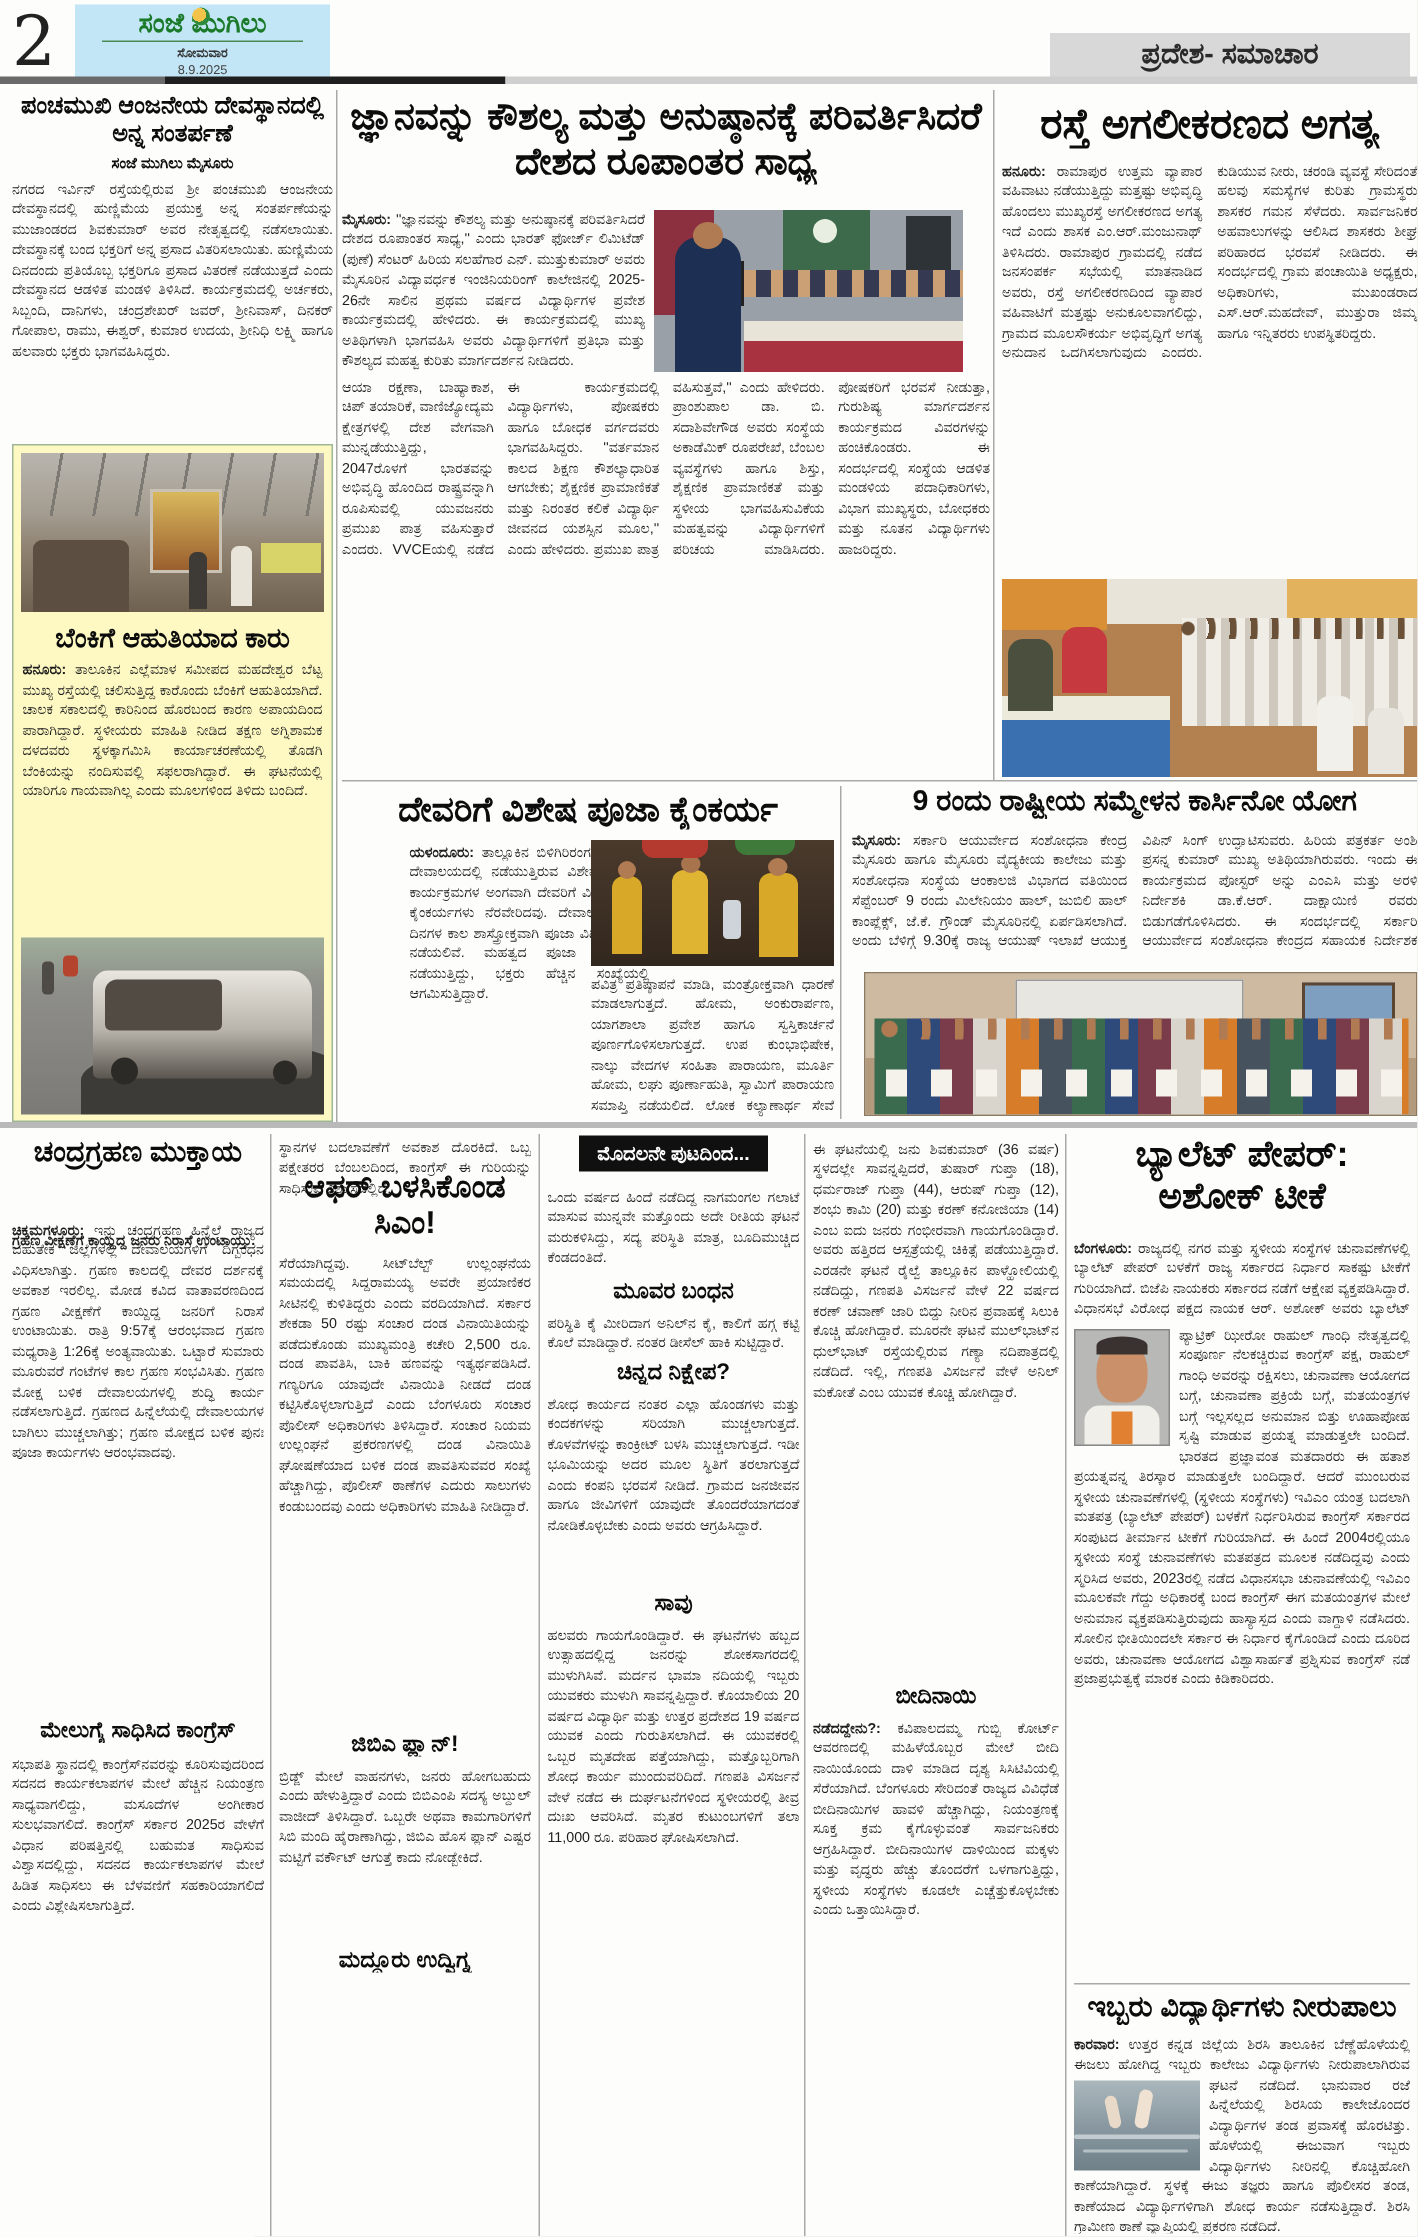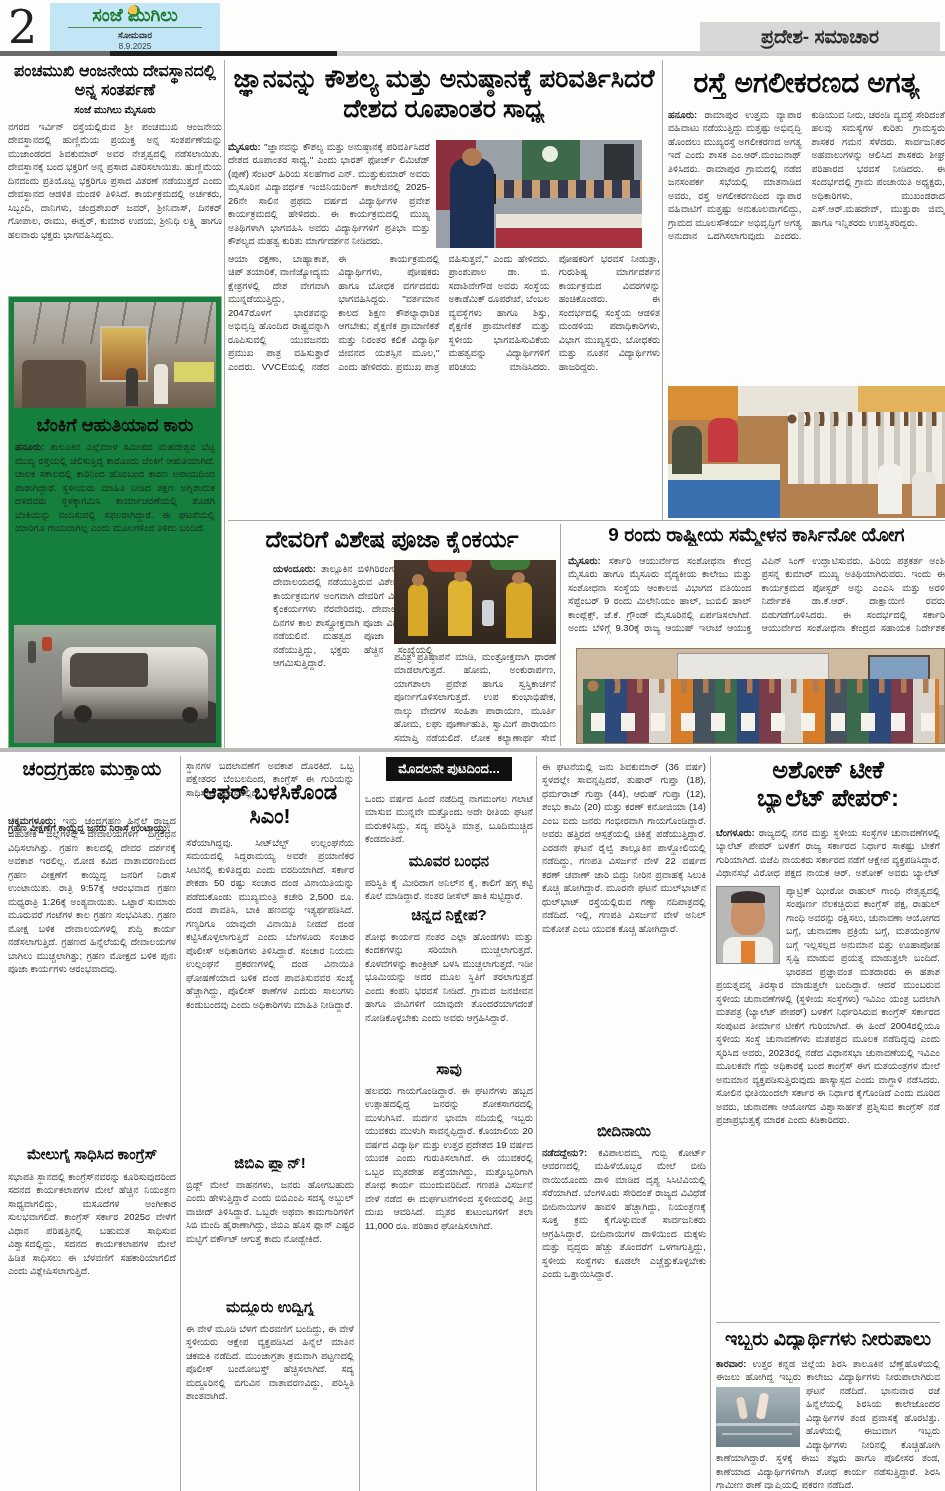--- a/index.html
+++ b/index.html
@@ -40,21 +40,21 @@
 
   <div class="abs vr" style="left:224px;top:60px;height:688px;"></div>
   <div class="abs vr" style="left:662px;top:60px;height:460px;"></div>
   <div class="abs hr" style="left:228px;top:520px;width:717px;"></div>
   <div class="abs vr" style="left:560px;top:524px;height:222px;"></div>
 
   <div class="abs hl" style="left:8px;top:62px;width:214px;font-size:16px;">ಪಂಚಮುಖಿ ಆಂಜನೇಯ ದೇವಸ್ಥಾನದಲ್ಲಿ ಅನ್ನ ಸಂತರ್ಪಣೆ</div>
   <div class="abs sub" style="left:8px;top:104px;width:214px;font-size:10px;">ಸಂಜೆ ಮುಗಿಲು ಮೈಸೂರು</div>
   <div class="abs body" style="left:8px;top:120px;width:214px;height:172px;">ನಗರದ ಇರ್ವಿನ್ ರಸ್ತೆಯಲ್ಲಿರುವ ಶ್ರೀ ಪಂಚಮುಖಿ ಆಂಜನೇಯ ದೇವಸ್ಥಾನದಲ್ಲಿ ಹುಣ್ಣಿಮೆಯ ಪ್ರಯುಕ್ತ ಅನ್ನ ಸಂತರ್ಪಣೆಯನ್ನು ಮುಜಾಂಡರದ ಶಿವಕುಮಾರ್ ಅವರ ನೇತೃತ್ವದಲ್ಲಿ ನಡೆಸಲಾಯಿತು. ದೇವಸ್ಥಾನಕ್ಕೆ ಬಂದ ಭಕ್ತರಿಗೆ ಅನ್ನ ಪ್ರಸಾದ ವಿತರಿಸಲಾಯಿತು. ಹುಣ್ಣಿಮೆಯ ದಿನದಂದು ಪ್ರತಿಯೊಬ್ಬ ಭಕ್ತರಿಗೂ ಪ್ರಸಾದ ವಿತರಣೆ ನಡೆಯುತ್ತದೆ ಎಂದು ದೇವಸ್ಥಾನದ ಆಡಳಿತ ಮಂಡಳಿ ತಿಳಿಸಿದೆ. ಕಾರ್ಯಕ್ರಮದಲ್ಲಿ ಅರ್ಚಕರು, ಸಿಬ್ಬಂದಿ, ದಾನಿಗಳು, ಚಂದ್ರಶೇಖರ್ ಜವರ್, ಶ್ರೀನಿವಾಸ್, ದಿನಕರ್ ಗೋಪಾಲ, ರಾಮು, ಈಶ್ವರ್, ಕುಮಾರ ಉದಯ, ಶ್ರೀನಿಧಿ ಲಕ್ಷ್ಮಿ ಹಾಗೂ ಹಲವಾರು ಭಕ್ತರು ಭಾಗವಹಿಸಿದ್ದರು.</div>
 
-  <div class="abs" style="left:8px;top:296px;width:214px;height:452px;background:#15803d;border:1px solid #9db694;box-sizing:border-box;">
+  <div class="abs" style="left:8px;top:296px;width:214px;height:452px;background:#fef9c3;border:1px solid #9db694;box-sizing:border-box;">
     <div class="photo" style="left:5px;top:5px;width:202px;height:106px;background:linear-gradient(180deg,#b9b5ae 0%,#a39c90 38%,#8f8271 60%,#6f6150 100%);">
       <div class="abs" style="left:0;top:0;width:100%;height:40%;background:repeating-linear-gradient(100deg,transparent 0 26px,#7d7a74 26px 28px);"></div>
       <div class="abs" style="left:86px;top:24px;width:44px;height:52px;background:linear-gradient(180deg,#d9b85c,#9a5f2e);border:2px solid #c9c2b4;"></div>
       <div class="abs" style="left:8px;top:58px;width:64px;height:48px;background:#5c4f42;border-radius:6px 6px 0 0;"></div>
       <div class="abs" style="left:140px;top:62px;width:14px;height:40px;background:#e8e4da;border-radius:5px 5px 0 0;"></div>
       <div class="abs" style="left:112px;top:66px;width:12px;height:38px;background:#3e3a35;border-radius:5px 5px 0 0;"></div>
       <div class="abs" style="left:160px;top:60px;width:40px;height:20px;background:#d9d46a;"></div>
     </div>
     <div class="hl" style="margin-top:118px;font-size:18px;">ಬೆಂಕಿಗೆ ಆಹುತಿಯಾದ ಕಾರು</div>
     <div class="body" style="margin:4px 6px 0 6px;height:152px;">
@@ -153,43 +153,42 @@
   </div>
   <div class="abs sub" style="left:8px;top:1146px;width:168px;font-size:14.5px;">ಮೇಲುಗೈ ಸಾಧಿಸಿದ ಕಾಂಗ್ರೆಸ್</div>
   <div class="abs body" style="left:8px;top:1170px;width:168px;height:316px;">ಸಭಾಪತಿ ಸ್ಥಾನದಲ್ಲಿ ಕಾಂಗ್ರೆಸ್‌ನವರನ್ನು ಕೂರಿಸುವುದರಿಂದ ಸದನದ ಕಾರ್ಯಕಲಾಪಗಳ ಮೇಲೆ ಹೆಚ್ಚಿನ ನಿಯಂತ್ರಣ ಸಾಧ್ಯವಾಗಲಿದ್ದು, ಮಸೂದೆಗಳ ಅಂಗೀಕಾರ ಸುಲಭವಾಗಲಿದೆ. ಕಾಂಗ್ರೆಸ್ ಸರ್ಕಾರ 2025ರ ವೇಳೆಗೆ ವಿಧಾನ ಪರಿಷತ್ತಿನಲ್ಲಿ ಬಹುಮತ ಸಾಧಿಸುವ ವಿಶ್ವಾಸದಲ್ಲಿದ್ದು, ಸದನದ ಕಾರ್ಯಕಲಾಪಗಳ ಮೇಲೆ ಹಿಡಿತ ಸಾಧಿಸಲು ಈ ಬೆಳವಣಿಗೆ ಸಹಕಾರಿಯಾಗಲಿದೆ ಎಂದು ವಿಶ್ಲೇಷಿಸಲಾಗುತ್ತಿದೆ.</div>
 
   <div class="abs body" style="left:186px;top:760px;width:168px;height:48px;font-family:Liberation Serif, serif;">ಸ್ಥಾನಗಳ ಬದಲಾವಣೆಗೆ ಅವಕಾಶ ದೊರಕಿದೆ. ಒಬ್ಬ ಪಕ್ಷೇತರರ ಬೆಂಬಲದಿಂದ, ಕಾಂಗ್ರೆಸ್ ಈ ಗುರಿಯನ್ನು ಸಾಧಿಸುವ ವಿಶ್ವಾಸದಲ್ಲಿದೆ.</div>
   <div class="abs sub" style="left:186px;top:780px;width:168px;font-size:21px;">ಆಫರ್ ಬಳಸಿಕೊಂಡ ಸಿಎಂ!</div>
   <div class="abs body" style="left:186px;top:836px;width:168px;height:314px;">ಸೆರೆಯಾಗಿದ್ದವು. ಸೀಟ್‌ಬೆಲ್ಟ್ ಉಲ್ಲಂಘನೆಯ ಸಮಯದಲ್ಲಿ ಸಿದ್ದರಾಮಯ್ಯ ಅವರೇ ಪ್ರಯಾಣಿಕರ ಸೀಟಿನಲ್ಲಿ ಕುಳಿತಿದ್ದರು ಎಂದು ವರದಿಯಾಗಿದೆ. ಸರ್ಕಾರ ಶೇಕಡಾ 50 ರಷ್ಟು ಸಂಚಾರ ದಂಡ ವಿನಾಯಿತಿಯನ್ನು ಪಡೆದುಕೊಂಡು ಮುಖ್ಯಮಂತ್ರಿ ಕಚೇರಿ 2,500 ರೂ. ದಂಡ ಪಾವತಿಸಿ, ಬಾಕಿ ಹಣವನ್ನು ಇತ್ಯರ್ಥಪಡಿಸಿದೆ. ಗಣ್ಯರಿಗೂ ಯಾವುದೇ ವಿನಾಯಿತಿ ನೀಡದೆ ದಂಡ ಕಟ್ಟಿಸಿಕೊಳ್ಳಲಾಗುತ್ತಿದೆ ಎಂದು ಬೆಂಗಳೂರು ಸಂಚಾರ ಪೊಲೀಸ್ ಅಧಿಕಾರಿಗಳು ತಿಳಿಸಿದ್ದಾರೆ. ಸಂಚಾರ ನಿಯಮ ಉಲ್ಲಂಘನೆ ಪ್ರಕರಣಗಳಲ್ಲಿ ದಂಡ ವಿನಾಯಿತಿ ಘೋಷಣೆಯಾದ ಬಳಿಕ ದಂಡ ಪಾವತಿಸುವವರ ಸಂಖ್ಯೆ ಹೆಚ್ಚಾಗಿದ್ದು, ಪೊಲೀಸ್ ಠಾಣೆಗಳ ಎದುರು ಸಾಲುಗಳು ಕಂಡುಬಂದವು ಎಂದು ಅಧಿಕಾರಿಗಳು ಮಾಹಿತಿ ನೀಡಿದ್ದಾರೆ.</div>
   <div class="abs sub" style="left:186px;top:1154px;width:168px;font-size:15px;">ಜಿಬಿಎ ಪ್ಲ್ಯಾನ್!</div>
   <div class="abs body" style="left:186px;top:1178px;width:168px;height:116px;">ಬ್ರಿಡ್ಜ್ ಮೇಲೆ ವಾಹನಗಳು, ಜನರು ಹೋಗಬಹುದು ಎಂದು ಹೇಳುತ್ತಿದ್ದಾರೆ ಎಂದು ಬಿಬಿಎಂಪಿ ಸದಸ್ಯ ಅಬ್ದುಲ್ ವಾಜೀದ್ ತಿಳಿಸಿದ್ದಾರೆ. ಒಬ್ಬರೇ ಅಥವಾ ಕಾಮಗಾರಿಗಳಿಗೆ ಸಿಬಿ ಮಂದಿ ಹೈರಾಣಾಗಿದ್ದು, ಜಿಬಿಎ ಹೊಸ ಪ್ಲಾನ್ ಎಷ್ಟರ ಮಟ್ಟಿಗೆ ವರ್ಕೌಟ್ ಆಗುತ್ತೆ ಕಾದು ನೋಡ್ಬೇಕಿದೆ.</div>
   <div class="abs sub" style="left:186px;top:1298px;width:168px;font-size:15px;">ಮದ್ದೂರು ಉದ್ವಿಗ್ನ</div>
-  <div class="abs body" style="left:186px;top:1322px;width:168px;height:164px;">ಈ ವೇಳೆ ಮೂಡಿ ಬೆಳಗೆ ಮೆರವಣಿಗೆ ಬಂದಿದ್ದು, ಈ ವೇಳೆ ಸ್ಥಳೀಯರು ಆಕ್ಷೇಪ ವ್ಯಕ್ತಪಡಿಸಿದ ಹಿನ್ನೆಲೆ ಮಾತಿನ ಚಕಮಕಿ ನಡೆದಿದೆ. ಮುಂಜಾಗ್ರತಾ ಕ್ರಮವಾಗಿ ಪಟ್ಟಣದಲ್ಲಿ ಪೊಲೀಸ್ ಬಂದೋಬಸ್ತ್ ಹೆಚ್ಚಿಸಲಾಗಿದೆ. ಸದ್ಯ ಮದ್ದೂರಿನಲ್ಲಿ ಬಿಗುವಿನ ವಾತಾವರಣವಿದ್ದು, ಪರಿಸ್ಥಿತಿ ಶಾಂತವಾಗಿದೆ.</div>
 
   <div class="abs" style="left:365px;top:757px;width:168px;text-align:center;">
     <span class="blackbox">ಮೊದಲನೇ ಪುಟದಿಂದ...</span>
   </div>
   <div class="abs body" style="left:365px;top:792px;width:168px;height:58px;">ಒಂದು ವರ್ಷದ ಹಿಂದೆ ನಡೆದಿದ್ದ ನಾಗಮಂಗಲ ಗಲಾಟೆ ಮಾಸುವ ಮುನ್ನವೇ ಮತ್ತೊಂದು ಅದೇ ರೀತಿಯ ಘಟನೆ ಮರುಕಳಿಸಿದ್ದು, ಸದ್ಯ ಪರಿಸ್ಥಿತಿ ಮಾತ್ರ, ಬೂದಿಮುಚ್ಚಿದ ಕೆಂಡದಂತಿದೆ.</div>
   <div class="abs sub" style="left:365px;top:852px;width:168px;font-size:15px;">ಮೂವರ ಬಂಧನ</div>
   <div class="abs body" style="left:365px;top:876px;width:168px;height:28px;">ಪರಿಸ್ಥಿತಿ ಕೈ ಮೀರಿದಾಗ ಅನಿಲ್‌ನ ಕೈ, ಕಾಲಿಗೆ ಹಗ್ಗ ಕಟ್ಟಿ ಕೊಲೆ ಮಾಡಿದ್ದಾರೆ. ನಂತರ ಡೀಸೆಲ್ ಹಾಕಿ ಸುಟ್ಟಿದ್ದಾರೆ.</div>
   <div class="abs sub" style="left:365px;top:906px;width:168px;font-size:15px;">ಚಿನ್ನದ ನಿಕ್ಷೇಪ?</div>
   <div class="abs body" style="left:365px;top:930px;width:168px;height:126px;">ಶೋಧ ಕಾರ್ಯದ ನಂತರ ಎಲ್ಲಾ ಹೊಂಡಗಳು ಮತ್ತು ಕಂದಕಗಳನ್ನು ಸರಿಯಾಗಿ ಮುಚ್ಚಲಾಗುತ್ತದೆ. ಕೊಳವೆಗಳನ್ನು ಕಾಂಕ್ರೀಟ್ ಬಳಸಿ ಮುಚ್ಚಲಾಗುತ್ತದೆ. ಇಡೀ ಭೂಮಿಯನ್ನು ಅದರ ಮೂಲ ಸ್ಥಿತಿಗೆ ತರಲಾಗುತ್ತದೆ ಎಂದು ಕಂಪನಿ ಭರವಸೆ ನೀಡಿದೆ. ಗ್ರಾಮದ ಜನಜೀವನ ಹಾಗೂ ಜೀವಿಗಳಿಗೆ ಯಾವುದೇ ತೊಂದರೆಯಾಗದಂತೆ ನೋಡಿಕೊಳ್ಳಬೇಕು ಎಂದು ಅವರು ಆಗ್ರಹಿಸಿದ್ದಾರೆ.</div>
   <div class="abs sub" style="left:365px;top:1060px;width:168px;font-size:15px;">ಸಾವು</div>
   <div class="abs body" style="left:365px;top:1084px;width:168px;height:402px;">ಹಲವರು ಗಾಯಗೊಂಡಿದ್ದಾರೆ. ಈ ಘಟನೆಗಳು ಹಬ್ಬದ ಉತ್ಸಾಹದಲ್ಲಿದ್ದ ಜನರನ್ನು ಶೋಕಸಾಗರದಲ್ಲಿ ಮುಳುಗಿಸಿವೆ. ಮರ್ದನ ಭಾಮಾ ನದಿಯಲ್ಲಿ ಇಬ್ಬರು ಯುವಕರು ಮುಳುಗಿ ಸಾವನ್ನಪ್ಪಿದ್ದಾರೆ. ಕೊಯಾಲಿಯ 20 ವರ್ಷದ ವಿದ್ಯಾರ್ಥಿ ಮತ್ತು ಉತ್ತರ ಪ್ರದೇಶದ 19 ವರ್ಷದ ಯುವಕ ಎಂದು ಗುರುತಿಸಲಾಗಿದೆ. ಈ ಯುವಕರಲ್ಲಿ ಒಬ್ಬರ ಮೃತದೇಹ ಪತ್ತೆಯಾಗಿದ್ದು, ಮತ್ತೊಬ್ಬರಿಗಾಗಿ ಶೋಧ ಕಾರ್ಯ ಮುಂದುವರಿದಿದೆ. ಗಣಪತಿ ವಿಸರ್ಜನೆ ವೇಳೆ ನಡೆದ ಈ ದುರ್ಘಟನೆಗಳಿಂದ ಸ್ಥಳೀಯರಲ್ಲಿ ತೀವ್ರ ದುಃಖ ಆವರಿಸಿದೆ. ಮೃತರ ಕುಟುಂಬಗಳಿಗೆ ತಲಾ 11,000 ರೂ. ಪರಿಹಾರ ಘೋಷಿಸಲಾಗಿದೆ.</div>
 
   <div class="abs body" style="left:542px;top:760px;width:164px;height:358px;">ಈ ಘಟನೆಯಲ್ಲಿ ಜನು ಶಿವಕುಮಾರ್ (36 ವರ್ಷ) ಸ್ಥಳದಲ್ಲೇ ಸಾವನ್ನಪ್ಪಿದರೆ, ತುಷಾರ್ ಗುಪ್ತಾ (18), ಧರ್ಮರಾಜ್ ಗುಪ್ತಾ (44), ಆರುಷ್ ಗುಪ್ತಾ (12), ಶಂಭು ಕಾಮಿ (20) ಮತ್ತು ಕರಣ್ ಕನೋಜಿಯಾ (14) ಎಂಬ ಐದು ಜನರು ಗಂಭೀರವಾಗಿ ಗಾಯಗೊಂಡಿದ್ದಾರೆ. ಅವರು ಹತ್ತಿರದ ಆಸ್ಪತ್ರೆಯಲ್ಲಿ ಚಿಕಿತ್ಸೆ ಪಡೆಯುತ್ತಿದ್ದಾರೆ. ಎರಡನೇ ಘಟನೆ ರೈಲ್ವೆ ತಾಲ್ಲೂಕಿನ ಪಾಳ್ಹೋಲಿಯಲ್ಲಿ ನಡೆದಿದ್ದು, ಗಣಪತಿ ವಿಸರ್ಜನೆ ವೇಳೆ 22 ವರ್ಷದ ಕರಣ್ ಚವಾಣ್ ಜಾರಿ ಬಿದ್ದು ನೀರಿನ ಪ್ರವಾಹಕ್ಕೆ ಸಿಲುಕಿ ಕೊಚ್ಚಿ ಹೋಗಿದ್ದಾರೆ. ಮೂರನೇ ಘಟನೆ ಮುಲ್‌ಭಾಟ್‌ನ ಧುಲ್‌ಭಾಟ್ ರಸ್ತೆಯಲ್ಲಿರುವ ಗಣ್ಯಾ ನದಿಪಾತ್ರದಲ್ಲಿ ನಡೆದಿದೆ. ಇಲ್ಲಿ, ಗಣಪತಿ ವಿಸರ್ಜನೆ ವೇಳೆ ಅನಿಲ್ ಮಕೋತೆ ಎಂಬ ಯುವಕ ಕೊಚ್ಚಿ ಹೋಗಿದ್ದಾರೆ.</div>
   <div class="abs sub" style="left:542px;top:1122px;width:164px;font-size:15px;">ಬೀದಿನಾಯಿ</div>
   <div class="abs body" style="left:542px;top:1146px;width:164px;height:340px;">
     <span class="dl">ನಡೆದದ್ದೇನು?:</span>
     <span>ಕವಿಪಾಲದಮ್ಮ ಗುಬ್ಬಿ ಕೋರ್ಟ್ ಆವರಣದಲ್ಲಿ ಮಹಿಳೆಯೊಬ್ಬರ ಮೇಲೆ ಬೀದಿ ನಾಯಿಯೊಂದು ದಾಳಿ ಮಾಡಿದ ದೃಶ್ಯ ಸಿಸಿಟಿವಿಯಲ್ಲಿ ಸೆರೆಯಾಗಿದೆ. ಬೆಂಗಳೂರು ಸೇರಿದಂತೆ ರಾಜ್ಯದ ವಿವಿಧೆಡೆ ಬೀದಿನಾಯಿಗಳ ಹಾವಳಿ ಹೆಚ್ಚಾಗಿದ್ದು, ನಿಯಂತ್ರಣಕ್ಕೆ ಸೂಕ್ತ ಕ್ರಮ ಕೈಗೊಳ್ಳುವಂತೆ ಸಾರ್ವಜನಿಕರು ಆಗ್ರಹಿಸಿದ್ದಾರೆ. ಬೀದಿನಾಯಿಗಳ ದಾಳಿಯಿಂದ ಮಕ್ಕಳು ಮತ್ತು ವೃದ್ಧರು ಹೆಚ್ಚು ತೊಂದರೆಗೆ ಒಳಗಾಗುತ್ತಿದ್ದು, ಸ್ಥಳೀಯ ಸಂಸ್ಥೆಗಳು ಕೂಡಲೇ ಎಚ್ಚೆತ್ತುಕೊಳ್ಳಬೇಕು ಎಂದು ಒತ್ತಾಯಿಸಿದ್ದಾರೆ.</span>
   </div>
 
   <div class="abs hl" style="left:716px;top:756px;width:224px;font-size:24px;">
+    <div>ಬ್ಯಾಲೆಟ್ ಪೇಪರ್:</div>
     <div>ಅಶೋಕ್ ಟೀಕೆ</div>
-    <div>ಬ್ಯಾಲೆಟ್ ಪೇಪರ್:</div>
   </div>
   <div class="abs body" style="left:716px;top:826px;width:224px;height:56px;">
     <span class="dl">ಬೆಂಗಳೂರು:</span>
     <span>ರಾಜ್ಯದಲ್ಲಿ ನಗರ ಮತ್ತು ಸ್ಥಳೀಯ ಸಂಸ್ಥೆಗಳ ಚುನಾವಣೆಗಳಲ್ಲಿ ಬ್ಯಾಲೆಟ್ ಪೇಪರ್ ಬಳಕೆಗೆ ರಾಜ್ಯ ಸರ್ಕಾರದ ನಿರ್ಧಾರ ಸಾಕಷ್ಟು ಟೀಕೆಗೆ ಗುರಿಯಾಗಿದೆ. ಬಿಜೆಪಿ ನಾಯಕರು ಸರ್ಕಾರದ ನಡೆಗೆ ಆಕ್ಷೇಪ ವ್ಯಕ್ತಪಡಿಸಿದ್ದಾರೆ. ವಿಧಾನಸಭೆ ವಿರೋಧ ಪಕ್ಷದ ನಾಯಕ ಆರ್. ಅಶೋಕ್ ಅವರು ಬ್ಯಾಲೆಟ್ ಪೇಪರ್ = ಬೋಗಸ್ ವೋಟಿಂಗ್; ಬ್ಯಾಲೆಟ್ ಪೇಪರ್ = ಬೂತ್ ಕ್ಯಾಪ್ಚರಿಂಗ್ ಎಂದು ಟೀಕಿಸಿದ್ದಾರೆ.</span>
   </div>
   <div class="abs body" style="left:716px;top:884px;width:224px;height:432px;">
     <div class="photo" style="position:relative;float:left;width:64px;height:78px;margin:2px 6px 2px 0;background:#b8b8b6;border:1px solid #888;box-sizing:border-box;">
       <div class="abs" style="left:14px;top:8px;width:34px;height:40px;background:#c99069;border-radius:45% 45% 40% 40%;"></div>
       <div class="abs" style="left:14px;top:4px;width:34px;height:12px;background:#3a3230;border-radius:50% 50% 0 0;"></div>
       <div class="abs" style="left:6px;bottom:0;width:50px;height:26px;background:#f0efe9;border-radius:10px 10px 0 0;"></div>

